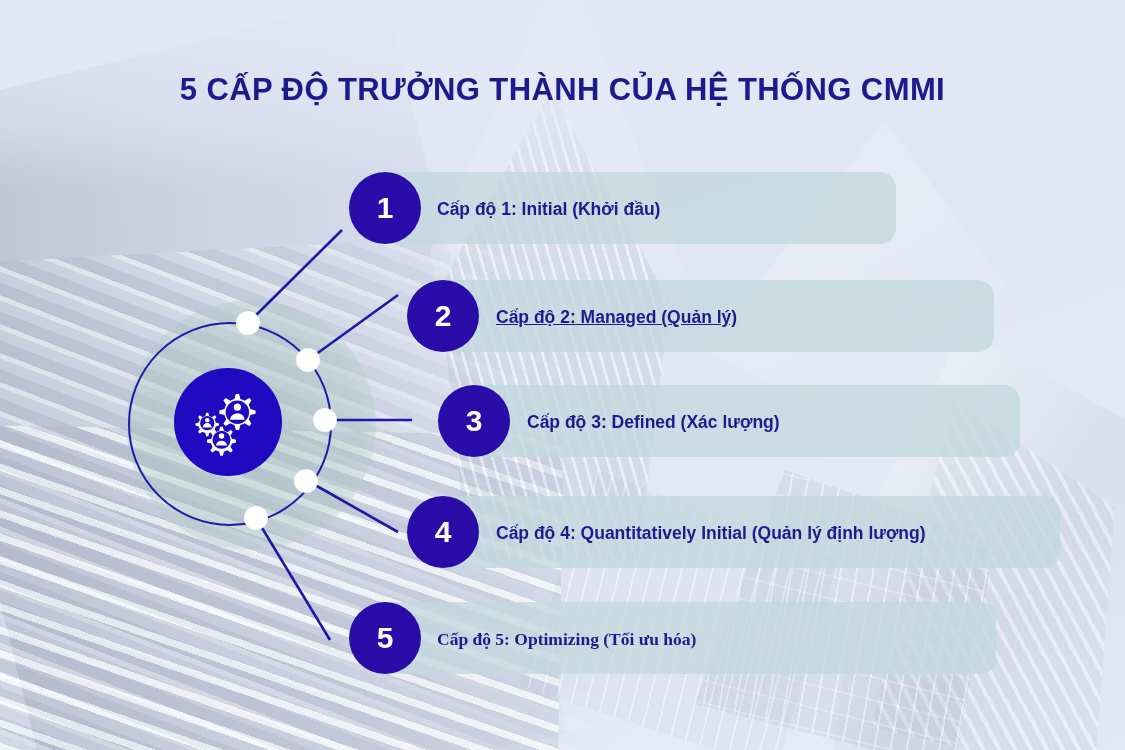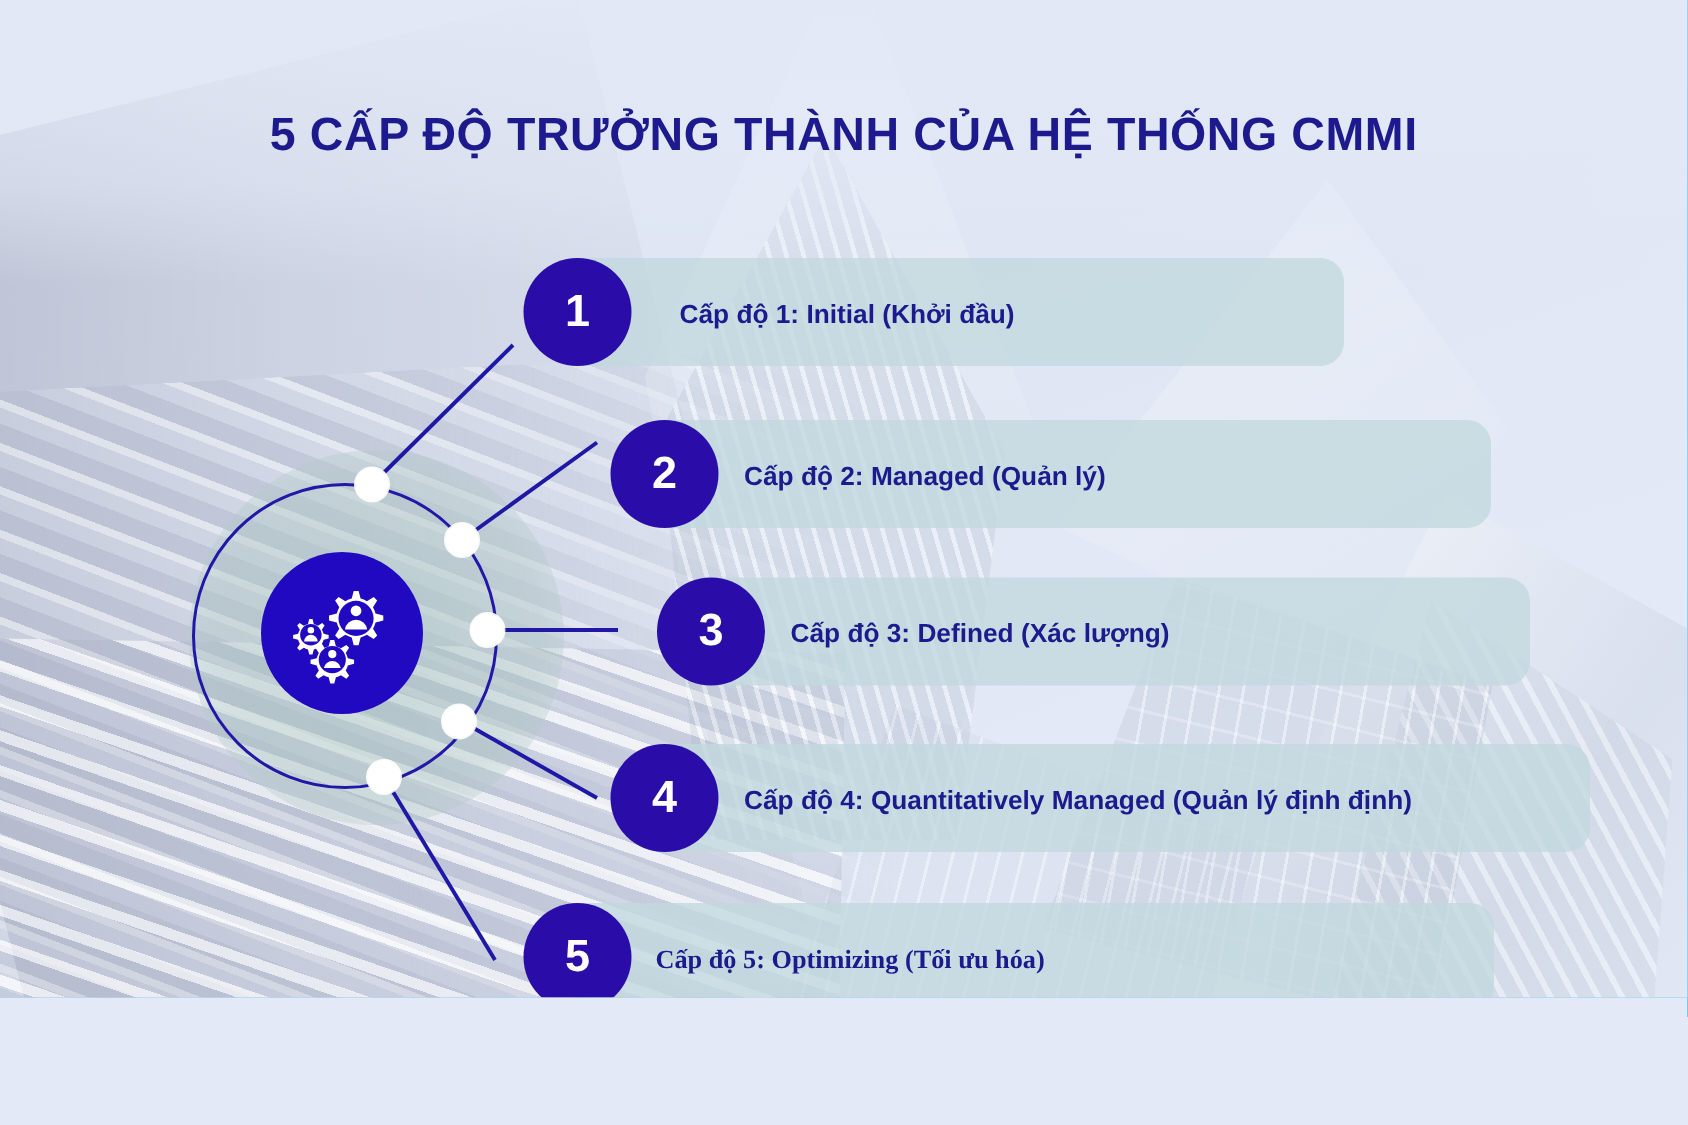--- a/index.html
+++ b/index.html
@@ -3,24 +3,24 @@
 <meta charset="utf-8">
 <style>
   html, body {
     margin: 0;
     padding: 0;
     background: #e3e9f6;
   }
   #stage {
     position: relative;
     width: 1125px;
-    height: 665px;
+    height: 750px;
     overflow: hidden;
     font-family: "Liberation Sans", sans-serif;
-    background: #0ea5e9;
+    background: #f97316;
   }
 
   
   .bg-layer { position: absolute; inset: 0; pointer-events: none; }
 
   .bg-base {
     background:
       linear-gradient(160deg, #e0e7f6 0%, #dee5f3 35%, #e2e8f5 60%, #e6ebf7 100%);
   }
 
@@ -284,39 +284,39 @@
           <circle cx="23.4" cy="47.6" r="2.8" fill="#ffffff"></circle>
           <path d="M17.6 57.2 a5.8 5.8 0 0 1 11.6 0 z" fill="#ffffff"></path>
         </g>
       </svg>
     </span>
   </div>
 
   <div class="row">
     <div class="row-bar" style="left:366px; top:172px; width:530px;"></div>
     <div class="row-circle" style="left:349px; top:172px;">1</div>
-    <div class="row-label" style="left:437px; top:201px;margin-left:16px;">Cấp độ 1: Initial (Khởi đầu)</div>
+    <div class="row-label" style="left:437px; top:201px;">Cấp độ 1: Initial (Khởi đầu)</div>
   </div>
 
   <div class="row">
     <div class="row-bar" style="left:424px; top:280px; width:570px;"></div>
     <div class="row-circle" style="left:407px; top:280px;">2</div>
-    <div class="row-label" style="left:496px; top:309px;">Cấp độ 2: Managed (Quản lý)</div>
+    <div class="row-label" style="left:496px; top:309px;text-decoration:underline;">Cấp độ 2: Managed (Quản lý)</div>
   </div>
 
   <div class="row">
     <div class="row-bar" style="left:455px; top:385px; width:565px;"></div>
     <div class="row-circle" style="left:438px; top:385px;">3</div>
     <div class="row-label" style="left:527px; top:414px;">Cấp độ 3: Defined (Xác lượng)</div>
   </div>
 
   <div class="row">
     <div class="row-bar" style="left:424px; top:496px; width:636px;"></div>
     <div class="row-circle" style="left:407px; top:496px;">4</div>
-    <div class="row-label" style="left:496px; top:525px;">Cấp độ 4: Quantitatively Managed (Quản lý định định)</div>
+    <div class="row-label" style="left:496px; top:525px;">Cấp độ 4: Quantitatively Initial (Quản lý định lượng)</div>
   </div>
 
   <div class="row">
     <div class="row-bar" style="left:366px; top:602px; width:630px;"></div>
     <div class="row-circle" style="left:349px; top:602px;">5</div>
     <div class="row-label" style="left:437px; top:631px;font-family:Liberation Serif, serif;">Cấp độ 5: Optimizing (Tối ưu hóa)</div>
   </div>
 
 </div>
 

